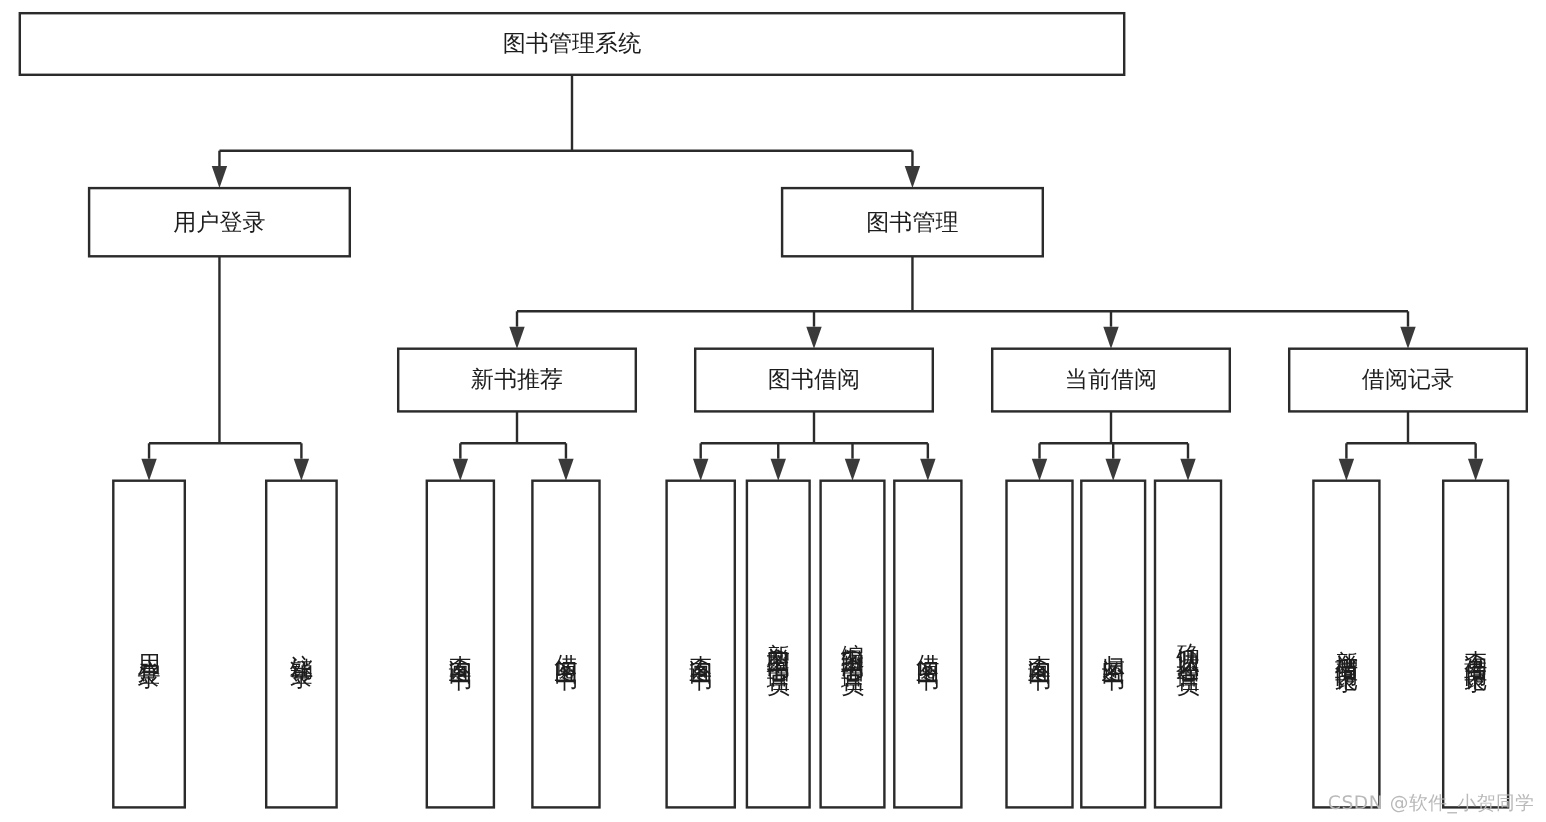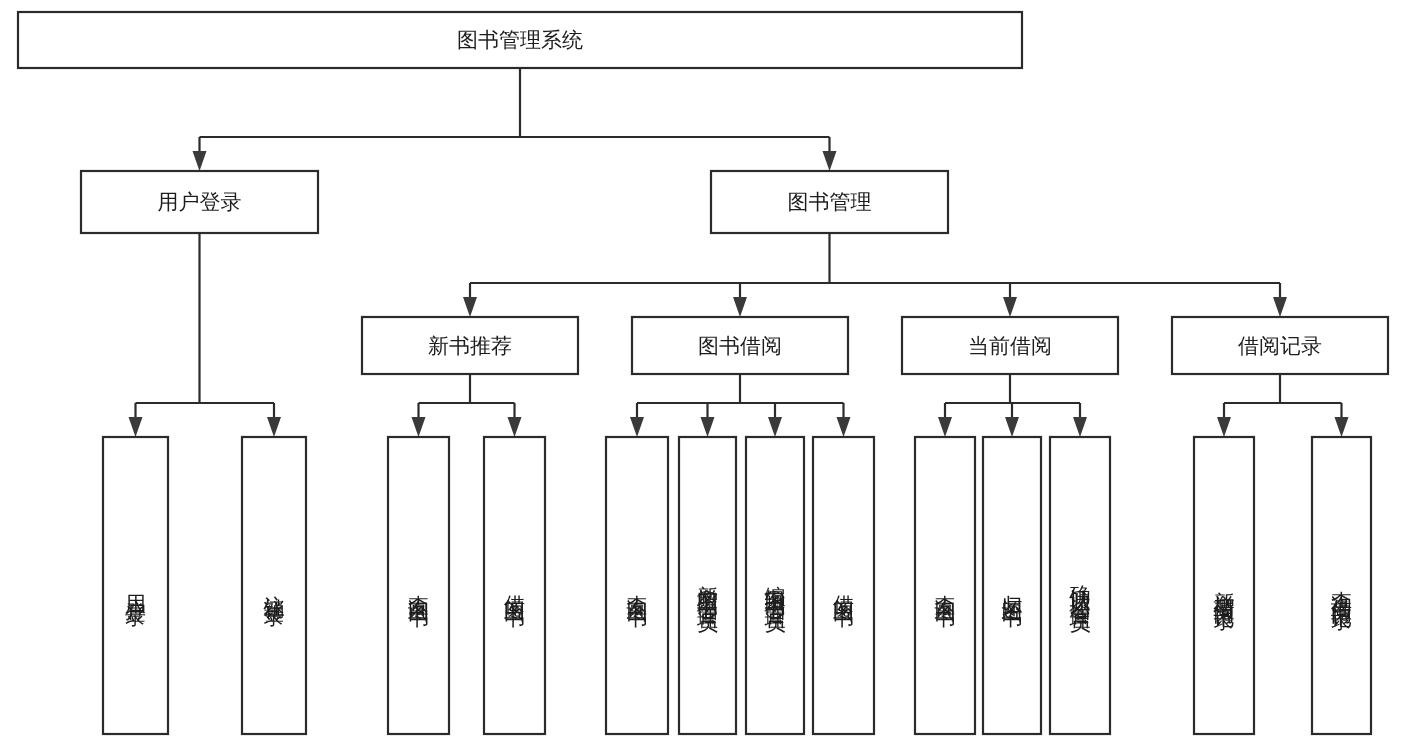--- a/index.html
+++ b/index.html
@@ -177,14 +177,15 @@
       <div class="node-label-v" style="left: 679px; top: 437px; width: 57px; height: 297px;">新增图书（管理员）</div>
       <div class="node-label-v" style="left: 746px; top: 437px; width: 58px; height: 297px;">编辑图书（管理员）</div>
       <div class="node-label-v" style="left: 813px; top: 437px; width: 61px; height: 297px;">借阅图书</div>
       <div class="node-label-v" style="left: 915px; top: 437px; width: 60px; height: 297px;">查询图书</div>
       <div class="node-label-v" style="left: 983px; top: 437px; width: 58px; height: 297px;">归还图书</div>
       <div class="node-label-v" style="left: 1050px; top: 437px; width: 60px; height: 297px;">确认归还（管理员）</div>
       <div class="node-label-v" style="left: 1194px; top: 437px; width: 60px; height: 297px;">新增借阅记录</div>
       <div class="node-label-v" style="left: 1312px; top: 437px; width: 59px; height: 297px;">查询借阅记录</div>
     </div>
 
+  <div class="watermark">CSDN @软件_小贺同学</div>
 
 </div>
 
 </body></html>

